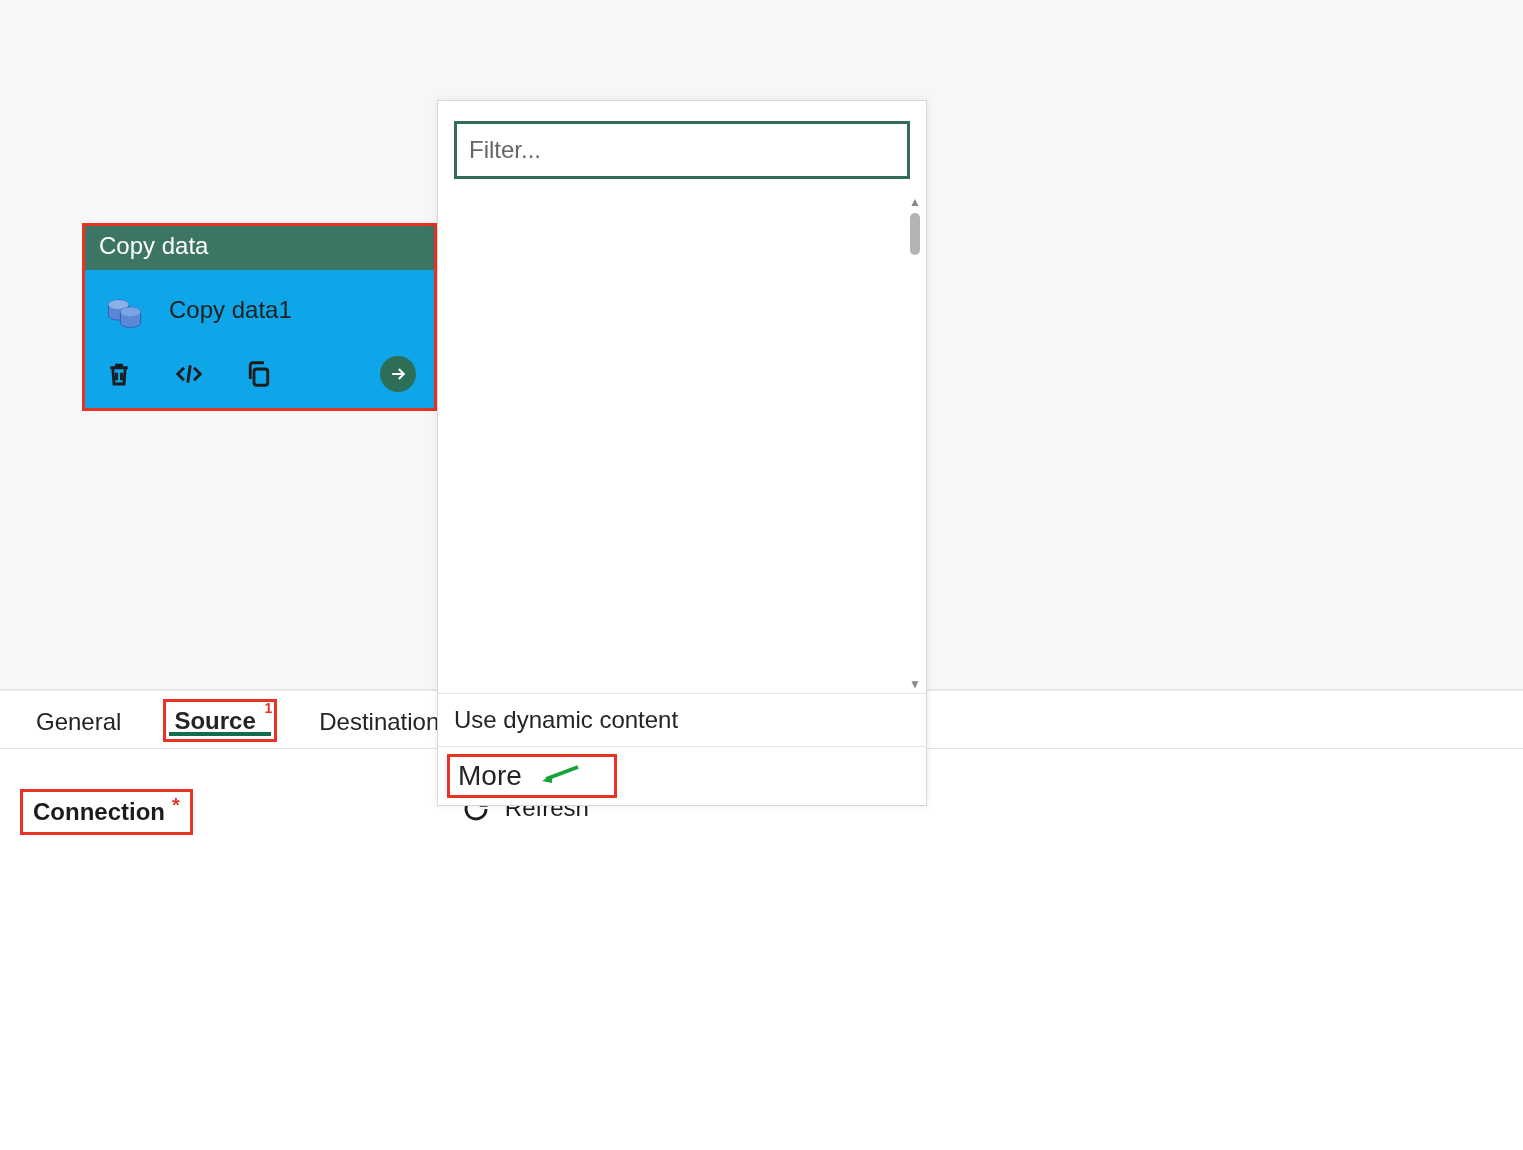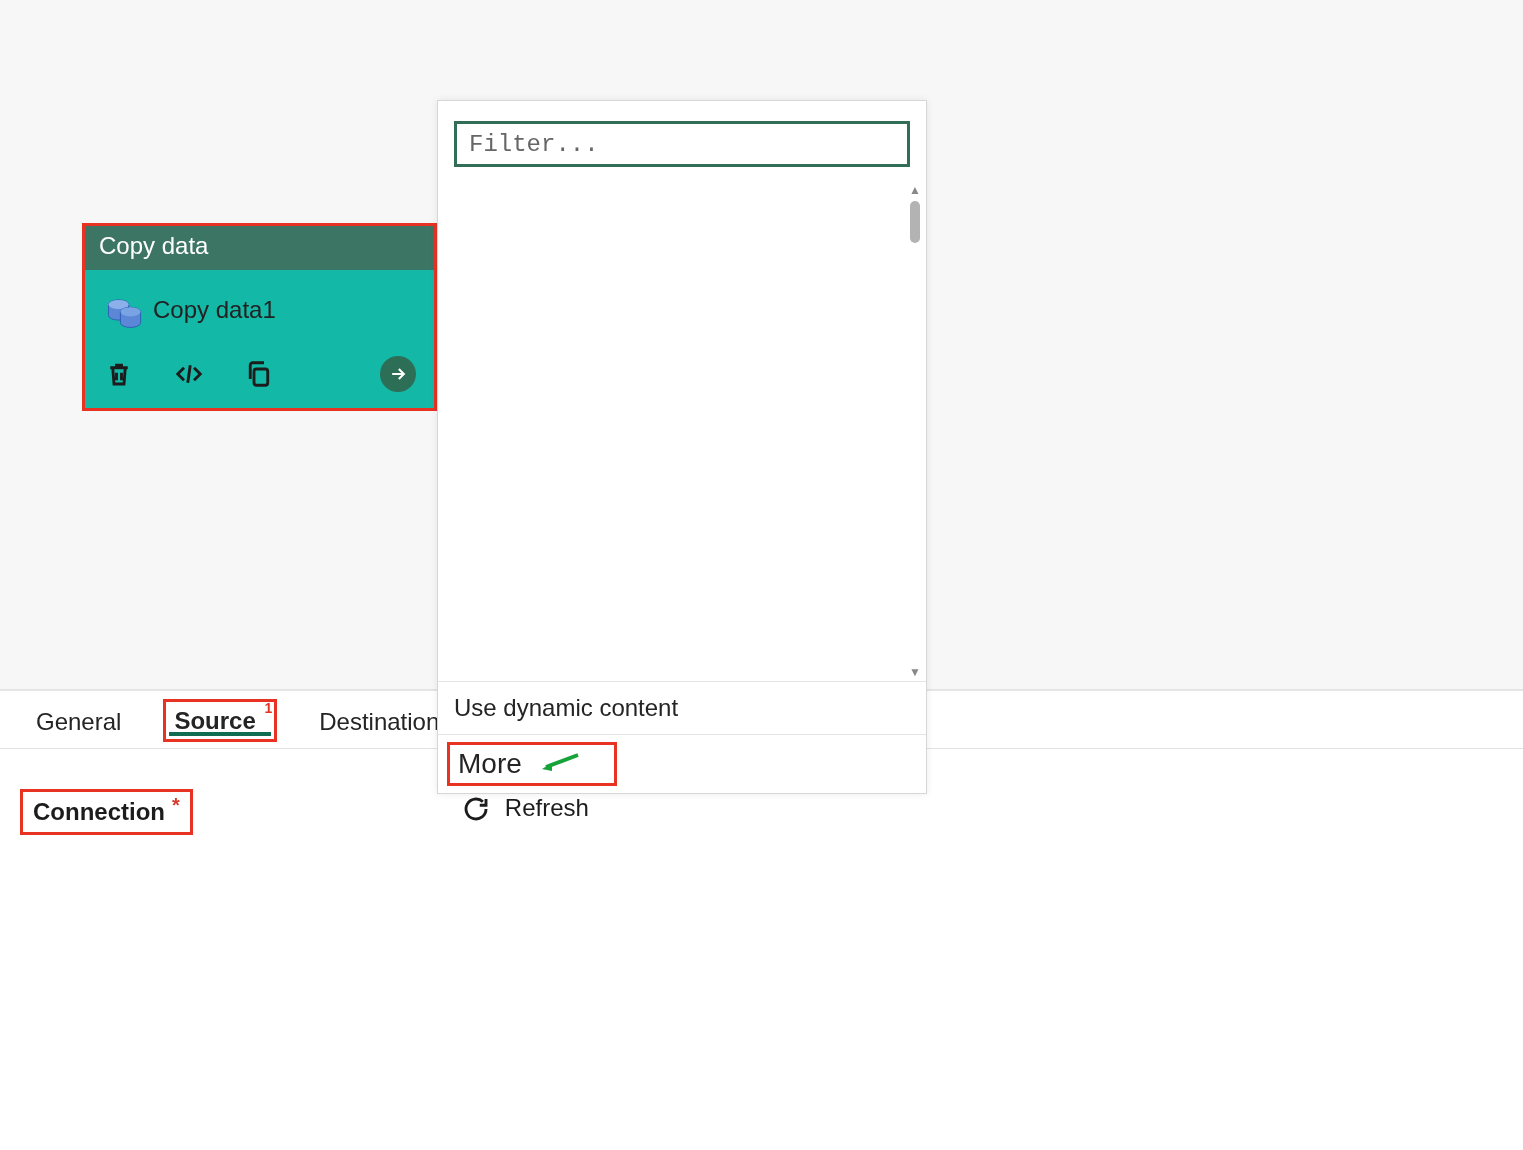--- a/index.html
+++ b/index.html
@@ -12,32 +12,32 @@
     background: #f7f7f7;
     border-bottom: 2px solid #e5e5e5;
   }
 
   
   .activity-card {
     position: absolute;
     left: 82px; top: 223px;
     width: 355px;
     border: 3px solid #e83323;
-    background: #14b8a6;
+    background: #0ea5e9;
   }
   .activity-header {
     background: #3d7564;
     color: #fff;
     padding: 6px 14px 10px 14px;
     font-size: 24px;
   }
   .activity-body {
     display: flex;
     align-items: center;
-    gap: 6px;
+    gap: 22px;
     padding: 18px 18px 10px 18px;
   }
   .activity-icon { width: 44px; height: 44px; }
   .cyl { fill: #5b87d6; stroke: #2b5cb5; stroke-width: 1; }
   .cyl-top { fill: #8bb0ea; }
   .cyl-top2 { fill: #7aa3e4; }
   .activity-name { font-size: 24px; color: #222; }
   .activity-toolbar {
     display: flex;
     align-items: center;
@@ -59,27 +59,26 @@
     left: 437px; top: 100px;
     width: 490px;
     background: #fff;
     border: 1px solid #d6d6d6;
     box-shadow: 0 0 8px rgba(0,0,0,0.08);
     z-index: 10;
   }
   .filter-wrap { padding: 20px 16px 14px 16px; }
   .filter-input {
     width: 100%;
-    height: 46px;
+    height: 58px;
     border: 3px solid #326d58;
     font-size: 24px;
     padding: 4px 12px;
     color: #555;
     outline: none;
-    font-family: Liberation Mono, monospace;
   }
   .filter-input::placeholder { color: #666; }
   .dd-list {
     position: relative;
     height: 500px;
     padding: 4px 16px 8px 16px;
   }
   .dd-scroll {
     position: absolute; right: 6px; top: 0; bottom: 0; width: 10px;
     pointer-events: none;

